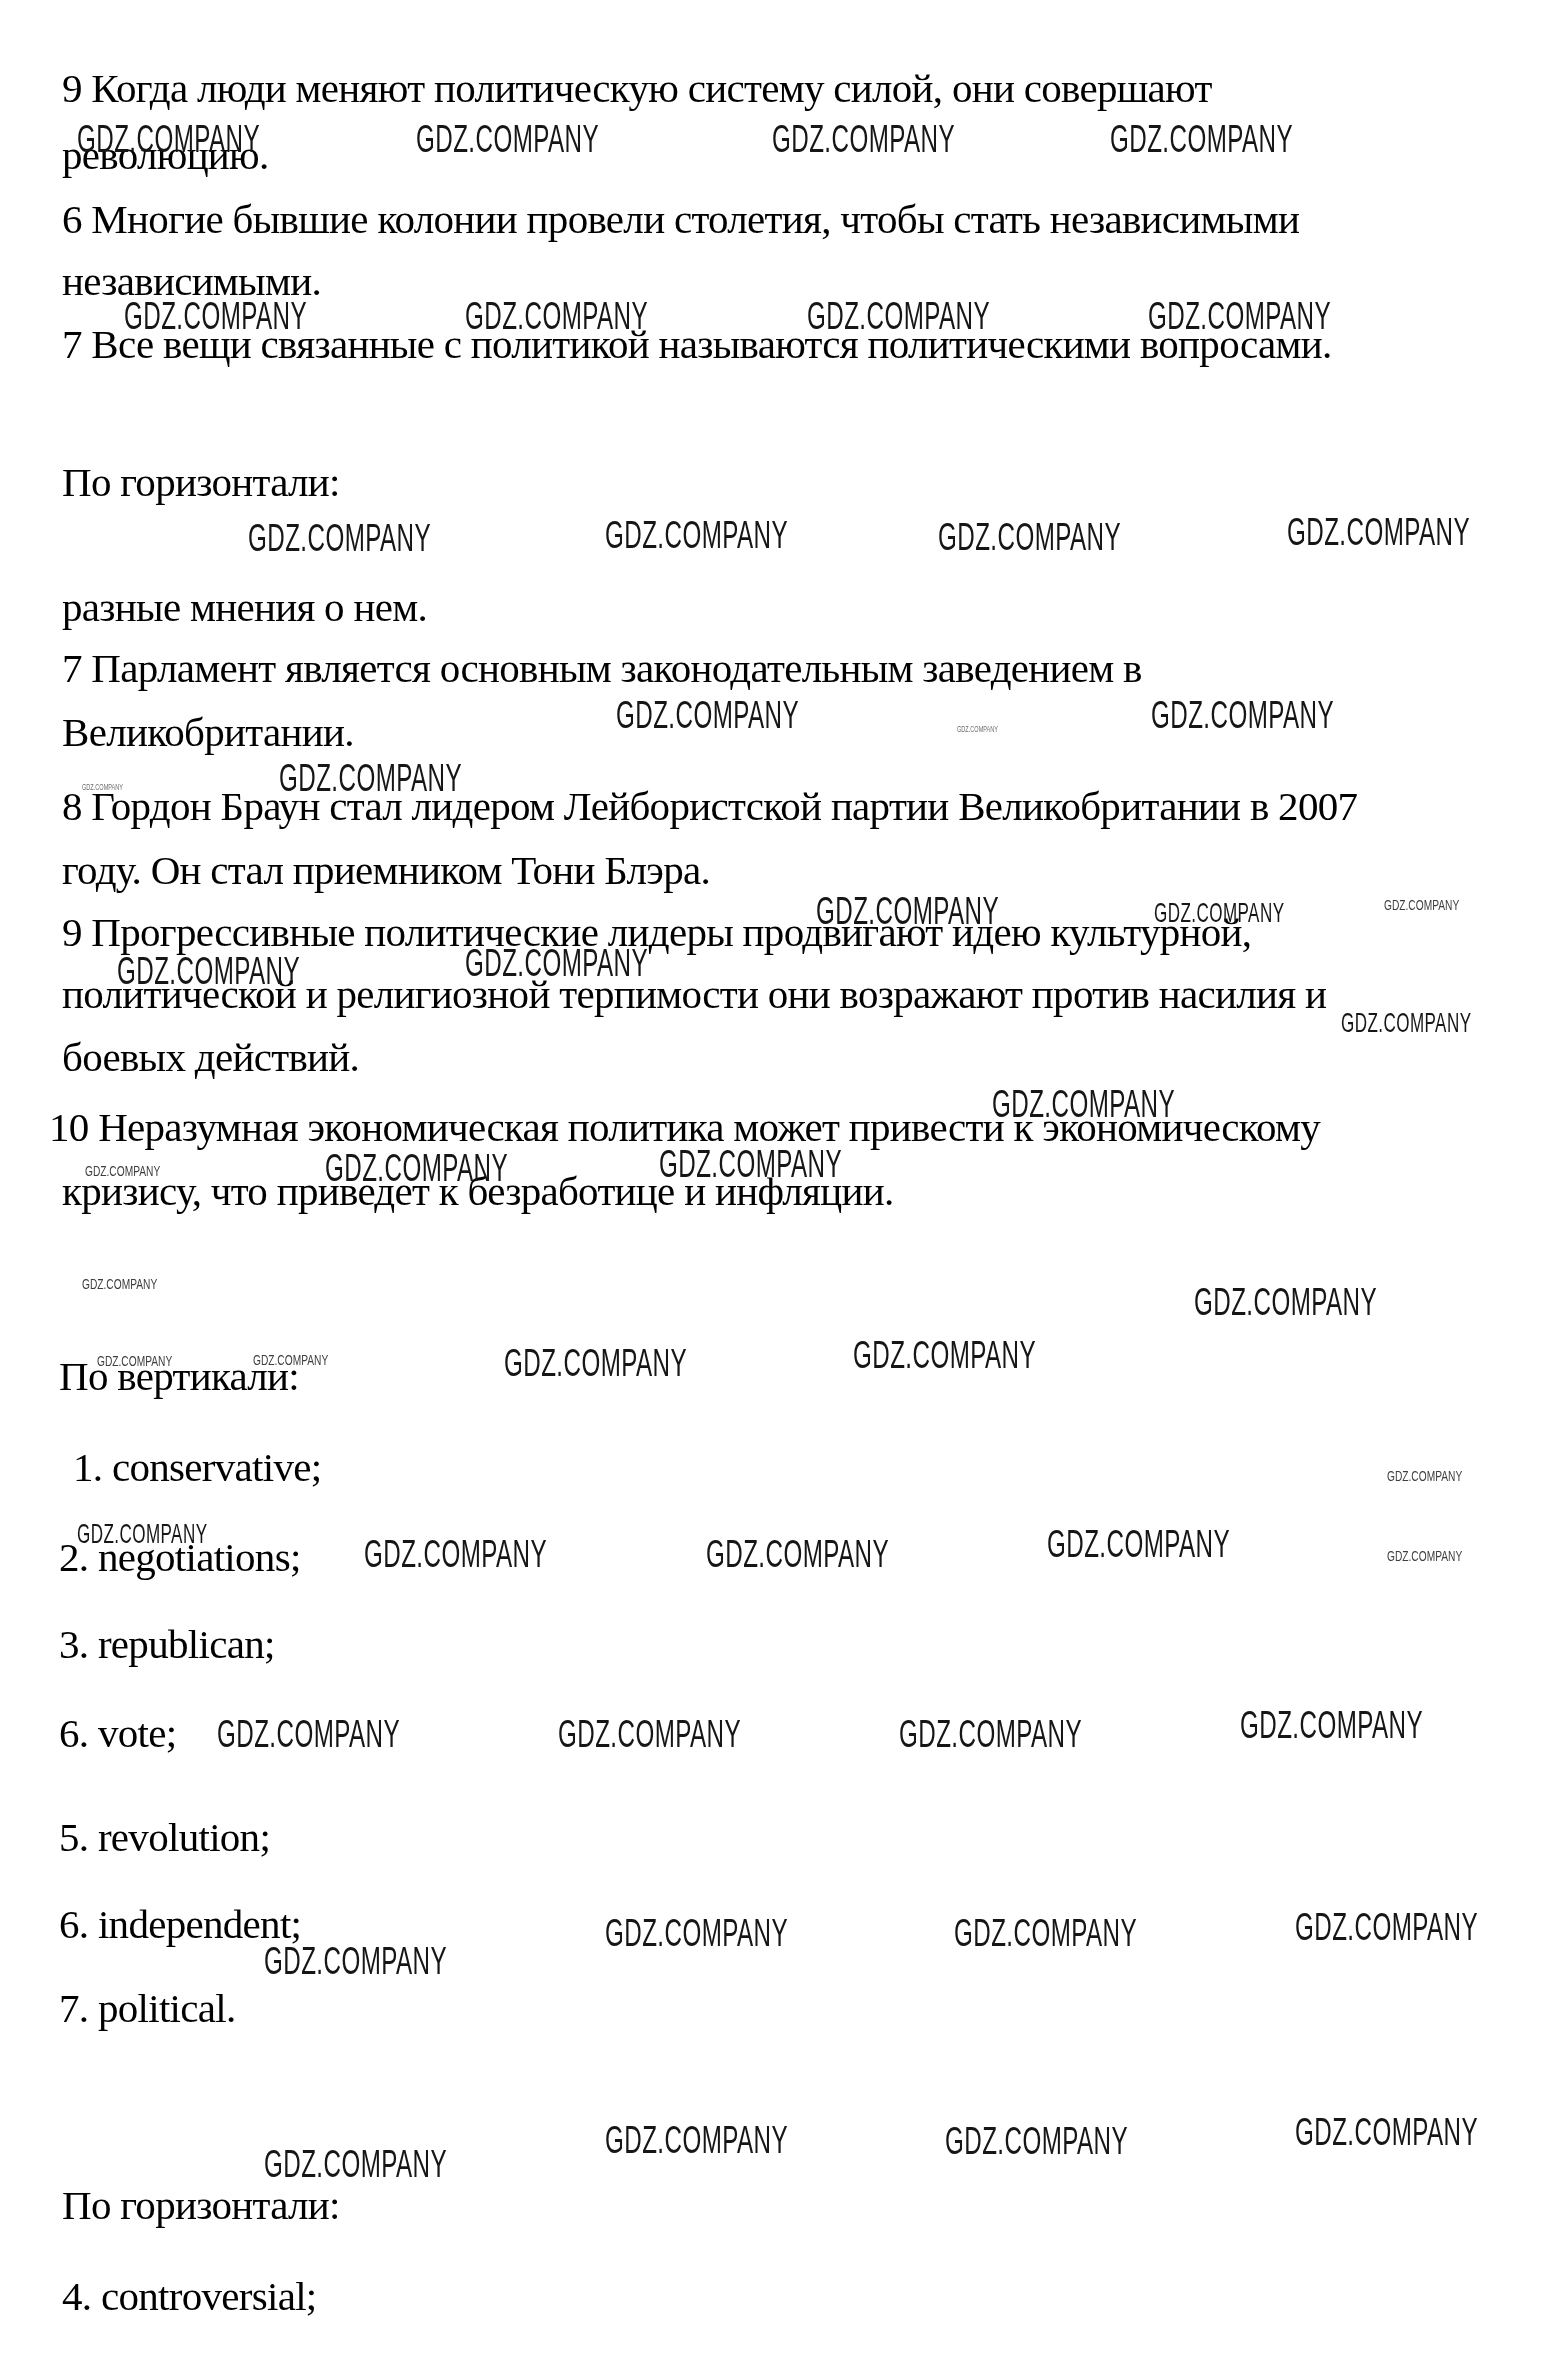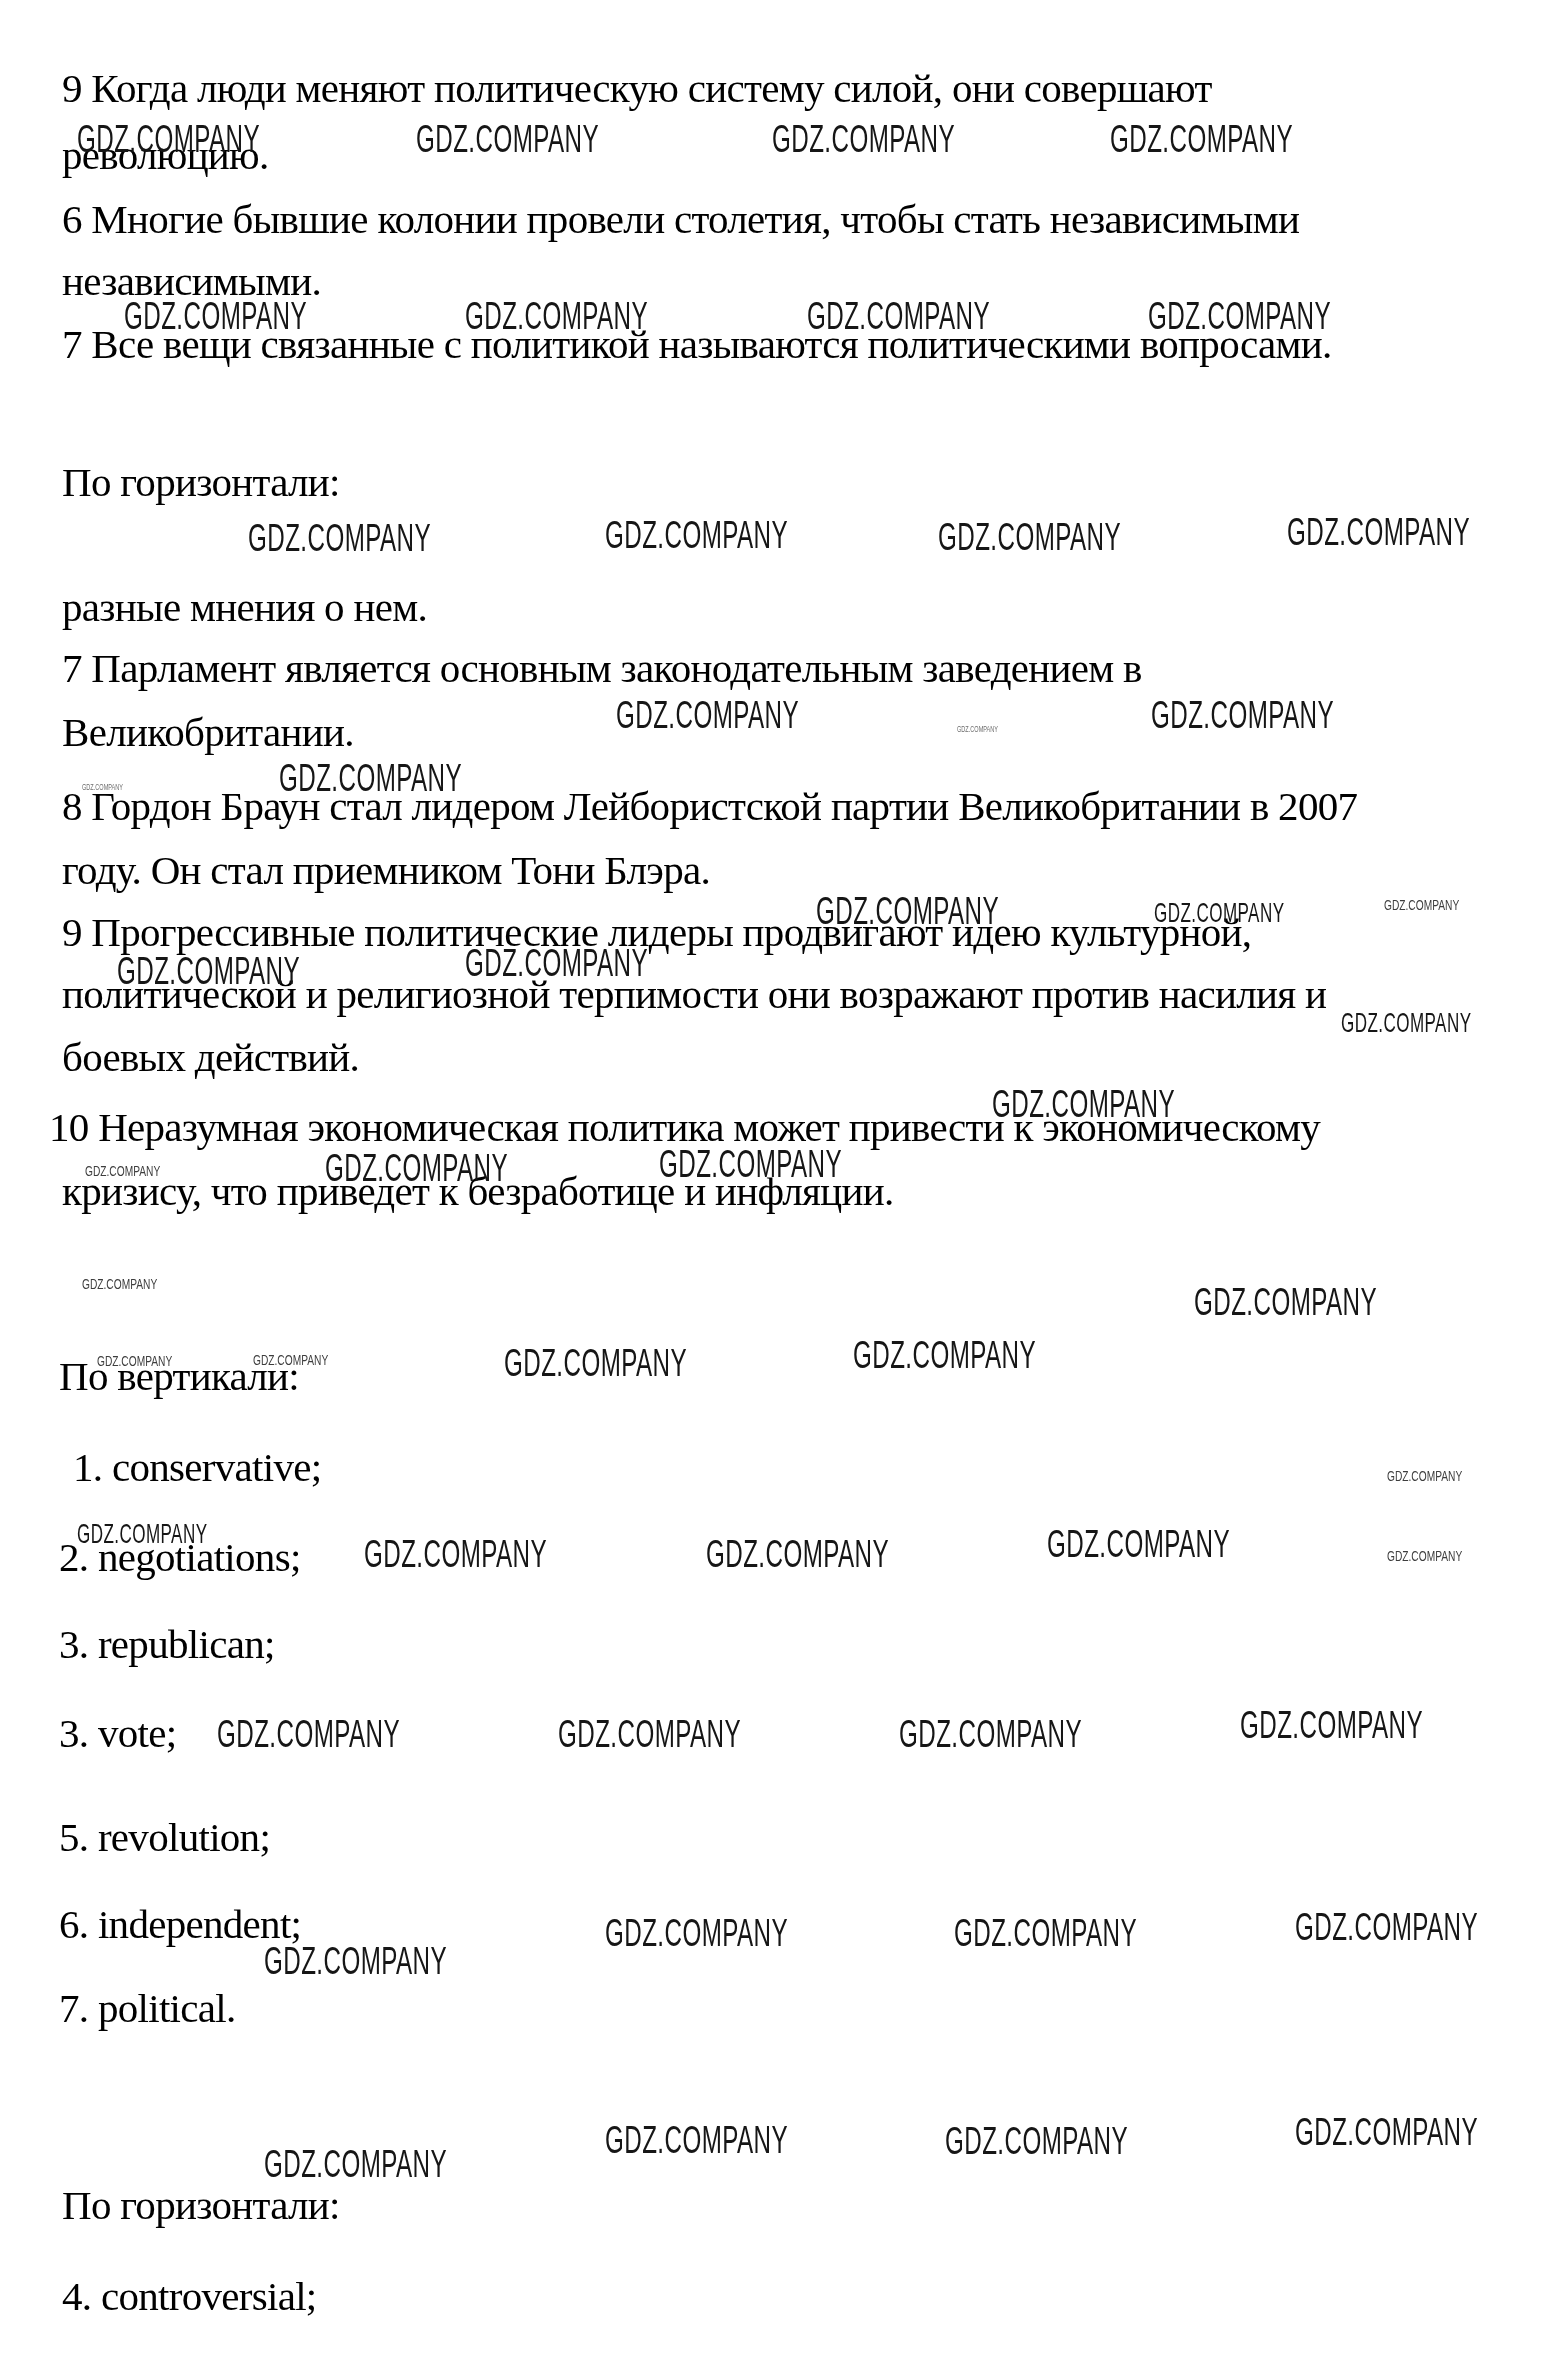--- a/index.html
+++ b/index.html
@@ -55,21 +55,21 @@
   <div class="t" style="left:62px;top:912px">9 Прогрессивные политические лидеры продвигают идею культурной,</div>
   <div class="t" style="left:62px;top:974px">политической и религиозной терпимости они возражают против насилия и</div>
   <div class="t" style="left:62px;top:1037px">боевых действий.</div>
   <div class="t" style="left:49px;top:1107px">10 Неразумная экономическая политика может привести к экономическому</div>
   <div class="t" style="left:62px;top:1171px">кризису, что приведет к безработице и инфляции.</div>
 
   <div class="t" style="left:59px;top:1356px">По вертикали:</div>
   <div class="t" style="left:73px;top:1447px">1. conservative;</div>
   <div class="t" style="left:59px;top:1537px">2. negotiations;</div>
   <div class="t" style="left:59px;top:1624px">3. republican;</div>
-  <div class="t" style="left:59px;top:1713px">3. vote;</div>
+  <div class="t" style="left:59px;top:1713px">6. vote;</div>
   <div class="t" style="left:59px;top:1817px">5. revolution;</div>
   <div class="t" style="left:59px;top:1904px">6. independent;</div>
   <div class="t" style="left:59px;top:1988px">7. political.</div>
 
   <div class="t" style="left:62px;top:2185px">По горизонтали:</div>
   <div class="t" style="left:62px;top:2276px">4. controversial;</div>
 
   <span class="wm wm-lg" style="left:77px;top:119px">GDZ.COMPANY</span>
   <span class="wm wm-lg" style="left:416px;top:119px">GDZ.COMPANY</span>
   <span class="wm wm-lg" style="left:772px;top:119px">GDZ.COMPANY</span>

